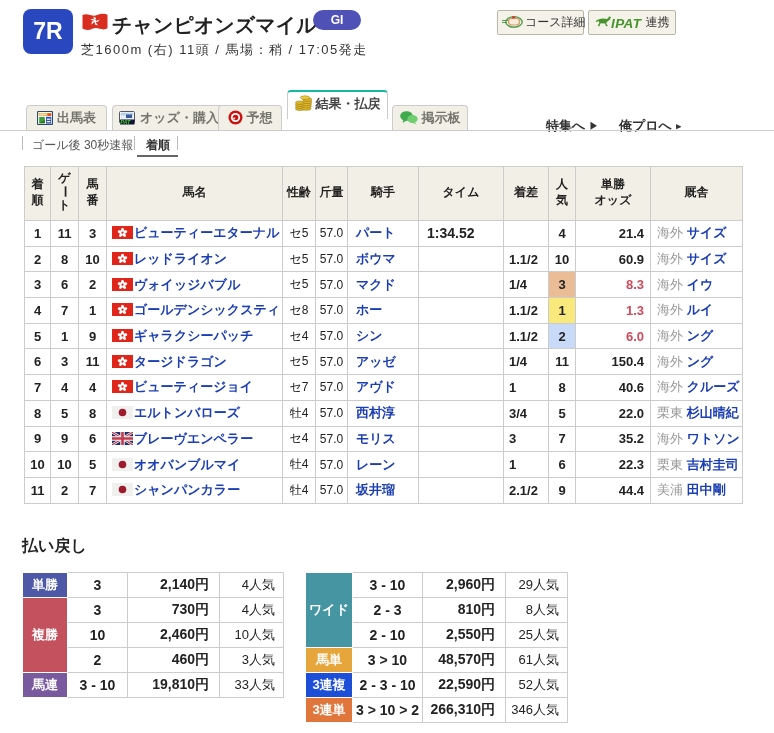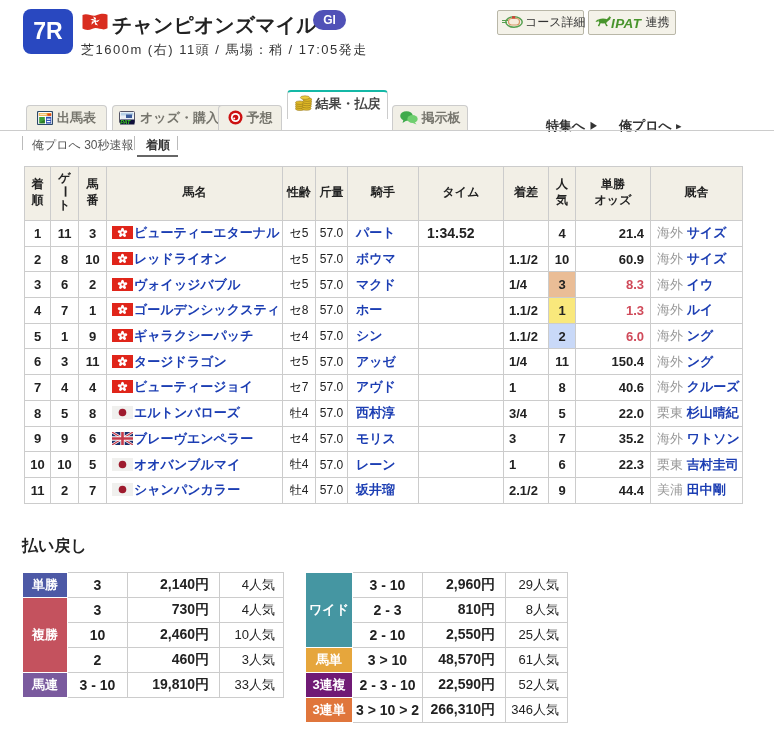--- a/index.html
+++ b/index.html
@@ -1,21 +1,21 @@
 <!DOCTYPE html>
 <html lang="ja"><head>
 <meta charset="utf-8">
 <style>
 * { margin:0; padding:0; box-sizing:border-box; }
 html,body { width:774px; height:733px; background:#fff; font-family:"Liberation Sans",sans-serif; position:relative; overflow:hidden; }
 .abs { position:absolute; }
 
 #rbox { left:23px; top:9px; width:50px; height:45px; background:#2948c0; border-radius:8px; color:#fff; font-weight:bold; font-size:23px; text-align:center; line-height:45px; }
 #title { left:112px; top:12px; font-size:20px; font-weight:bold; color:#222; }
-#gi { left:313px; top:10px; width:33px; height:20px; background:#5051b7; border-radius:10px; color:#fff; font-size:12px; font-weight:bold; text-align:center; line-height:20px; }
+#gi { left:313px; top:10px; width:48px; height:20px; background:#5051b7; border-radius:10px; color:#fff; font-size:12px; font-weight:bold; text-align:center; line-height:20px; }
 #sub { left:81px; top:41px; font-size:13px; color:#333; letter-spacing:1.5px; }
 .hbtn { top:10px; height:25px; background:#f4f2e9; border:1px solid #b9b7a8; border-radius:2px; font-size:12px; color:#333; line-height:23px; padding:0 3px; white-space:nowrap; text-align:center; }
 #btn-course { left:497px; width:87px; }
 #btn-ipat { left:588px; width:88px; }
 .toplink { top:71px; font-size:13px; font-weight:bold; color:#333;margin-top:46px; }
 .toplink .arr { font-size:9px; position:relative; top:-1px; margin-left:4px; }
 
 #tabline { left:0; top:130px; width:774px; height:1px; background:#ccc; }
 .tab { top:105px; height:25px; background:#f1efe6; border:1px solid #ccc; border-bottom:none; border-radius:4px 4px 0 0; color:#76756d; font-size:13px; font-weight:bold; text-align:center; line-height:24px; white-space:nowrap; }
 .tab .ticon { display:inline-block; vertical-align:-3px; margin-right:4px; }
@@ -51,21 +51,21 @@
 .paytbl .num { text-align:center; font-weight:bold; font-size:14px; }
 .paytbl .amt { text-align:right; padding-right:10px; font-weight:bold; font-size:14px;margin-top:9px; }
 .paytbl .pop { text-align:right; padding-right:8px; font-size:13px; }
 #pay-left { left:22px; top:572px; }
 #pay-right { left:305px; top:572px; }
 .bg-tan { background:#4d59a6; }
 .bg-fuku { background:#c4525e; }
 .bg-uren { background:#7a5a9e; }
 .bg-wide { background:#4596a2; }
 .bg-utan { background:#e6a63c; }
-.bg-s3f { background:#701a75;margin-top:34px; }
+.bg-s3f { background:#1d4ed8;margin-top:34px; }
 .bg-s3t { background:#e0763c; }
 </style>
 </head>
 <body>
 
 <div class="abs" id="rbox">7R</div>
 <svg class="abs" style="left:82px;top:12px" width="26" height="20" viewBox="0 0 26 20">
  <path d="M0.5 3 C 5.5 0.3, 10.5 5.3, 15 3.1 C 19.5 1, 23 1.4, 25.5 2.8 L 25.5 16.3 C 20.5 19.6, 15.5 14.3, 10.5 16.8 C 6.5 18.7, 3 18.2, 0.5 16.6 Z" fill="#d92d1f"></path>
  <g fill="#fff">
       <circle cx="13" cy="9.3" r="1.2"></circle>
@@ -136,21 +136,21 @@
       </g>
     </svg>結果・払戻</div>
 <div class="abs tab" style="left:392px;width:76px;"><svg class="ticon" width="18" height="14" viewBox="0 0 18 14">
       <ellipse cx="6.5" cy="5" rx="6.3" ry="4.8" fill="#3faa4c"></ellipse>
       <path d="M3.5 8.5 L2.5 12 L7 9.3 Z" fill="#3faa4c"></path>
       <ellipse cx="12.5" cy="8" rx="5.2" ry="4" fill="#6fcf6f"></ellipse>
       <path d="M14.5 11 L16.5 13.5 L11.5 11.6 Z" fill="#6fcf6f"></path>
     </svg>掲示板</div>
 
 <div class="abs sep" style="left:22px;"></div>
-<div class="abs subtab" style="left:32px;">俺プロへ 30秒速報</div>
+<div class="abs subtab" style="left:32px;">ゴール後 30秒速報</div>
 <div class="abs sep" style="left:134px;"></div>
 <div class="abs subtab" id="st2" style="left:146px;">着順</div>
 <div class="abs sep" style="left:177px;"></div>
 <div class="abs" id="stline"></div>
 
 <table class="abs" id="maintbl">
 <colgroup>
       <col style="width:26px">
       <col style="width:28px">
       <col style="width:28px">

